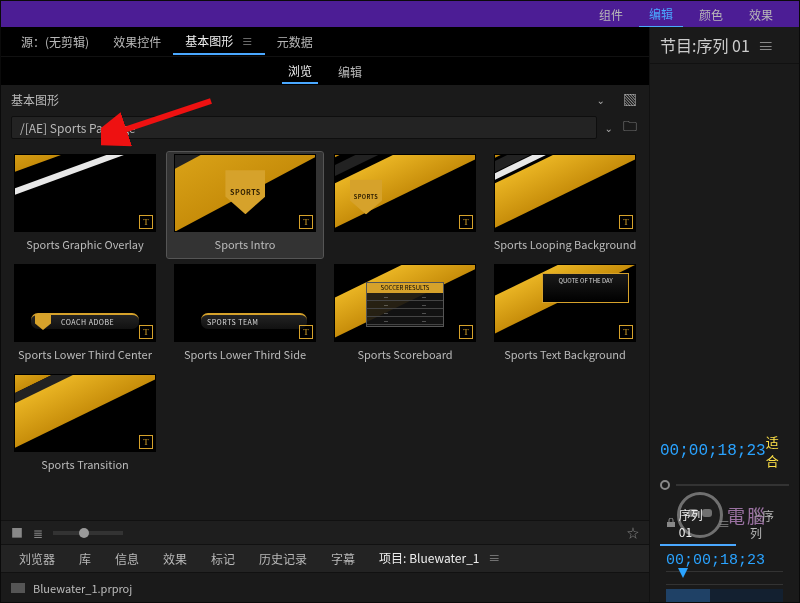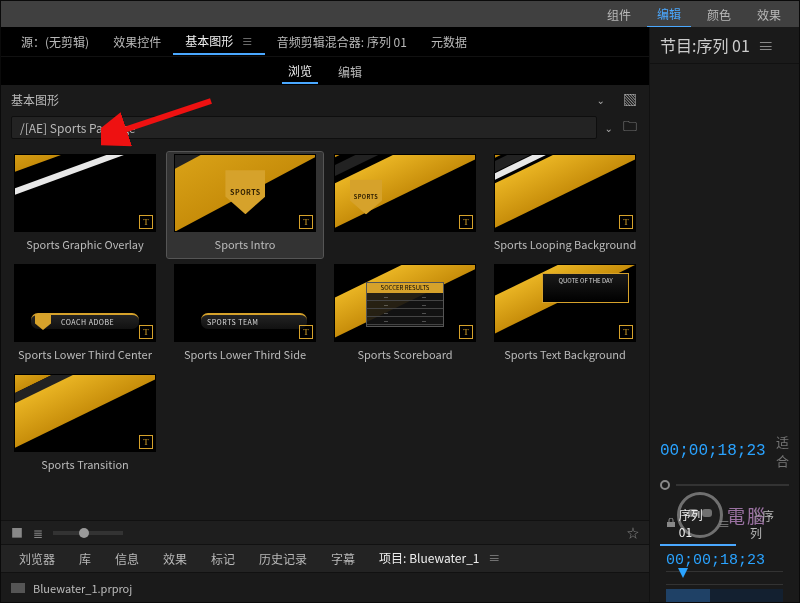--- a/index.html
+++ b/index.html
@@ -1,19 +1,19 @@
 <!DOCTYPE html>
 <html><head>
 <meta charset="utf-8">
 <style>
   * { box-sizing: border-box; margin: 0; padding: 0; }
   body { background: #1e1e1e; font-family: "Segoe UI", "Noto Sans CJK SC", sans-serif; color: #b8b8b8; font-size: 12px; width: 800px; height: 603px; overflow: hidden; border: 1px solid #0a0a0a; }
 
   
-  .topbar { height: 26px; display:flex; justify-content:flex-end; align-items:center; gap:6px; padding: 0 8px; background:#404040; }
+  .topbar { height: 26px; display:flex; justify-content:flex-end; align-items:center; gap:6px; padding: 0 16px; background:#4c1d95; }
   .topbar span { padding: 4px 10px; cursor:pointer; }
   .topbar .active { color:#4aa8ff; border-bottom:2px solid #4aa8ff; }
 
   
   .main { display:flex; height: calc(100% - 26px); }
   .left-panel { width: 648px; background:#000000; display:flex; flex-direction:column; position:relative; }
   .right-panel { flex:1; background:#1a1a1a; border-left:1px solid #111; position:relative; }
 
   
   .panel-tabs { height: 30px; display:flex; align-items:center; gap:0; padding:0 8px; border-bottom:1px solid #111; font-size:12px; }
@@ -81,21 +81,21 @@
   
   .proj-row { height: 30px; background:#1a1a1a; display:flex; align-items:center; padding:0 10px; font-size:11px; color:#bbb; gap:8px; border-top:1px solid #111;}
   .proj-row .folder { width:14px; height:10px; background:#555; display:inline-block; }
 
   
   .rp-title { padding:6px 10px; font-size:16px; color:#ccc; display:flex; align-items:center; border-bottom:1px solid #111; }
   .rp-body { position:absolute; left:10px; right:10px; top:0; bottom:0; }
   .rp-dropzone { position:absolute; left:0; right:0; top:40px; bottom:170px; }
   .tc { font-family: "Courier New", monospace; }
   .tc-blue { color:#2aa3ff; }
-  .tc-white { color:#737373;text-align:right; }
+  .tc-white { color:#fde047; }
   .rp-tc-row { position:absolute; bottom:132px; left:0; right:0; display:flex; justify-content:space-between; align-items:center; font-size:16px; }
   .rp-zoom-row { position:absolute; bottom:112px; left:0; right:0; display:flex; align-items:center; gap:6px;}
   .knob { width:10px; height:10px; border:2px solid #888; border-radius:50%; }
   .track { flex:1; height:2px; background:#333; }
 
   .rp-seq-tabs { position:absolute; bottom:56px; left:0; right:0; display:flex; gap:8px; font-size:12px; }
   .rp-seq-tabs .st { padding:4px 6px; cursor:pointer; display:flex; align-items:center; gap:4px;}
   .rp-seq-tabs .st.active { border-bottom:2px solid #4aa8ff; color:#eee; }
 
   .rp-timeline { position:absolute; bottom:0; left:0; right:0; height:54px; background:#1a1a1a; padding:2px 6px; }
@@ -125,21 +125,20 @@
 <div class="main">
   <div class="left-panel">
 
     <div class="panel-tabs">
       <div class="panel-tab">源：(无剪辑)</div>
       <div class="panel-tab">效果控件</div>
       <div class="panel-tab active">
         <span>基本图形</span>
         <span class="ham">≡</span>
       </div>
-      <div class="panel-tab">音频剪辑混合器: 序列 01</div>
       <div class="panel-tab">元数据</div>
     </div>
 
     <div class="sub-tabs">
       <span class="active">浏览</span>
       <span>编辑</span>
     </div>
 
     <div class="eg-area">
       <div class="eg-header">

